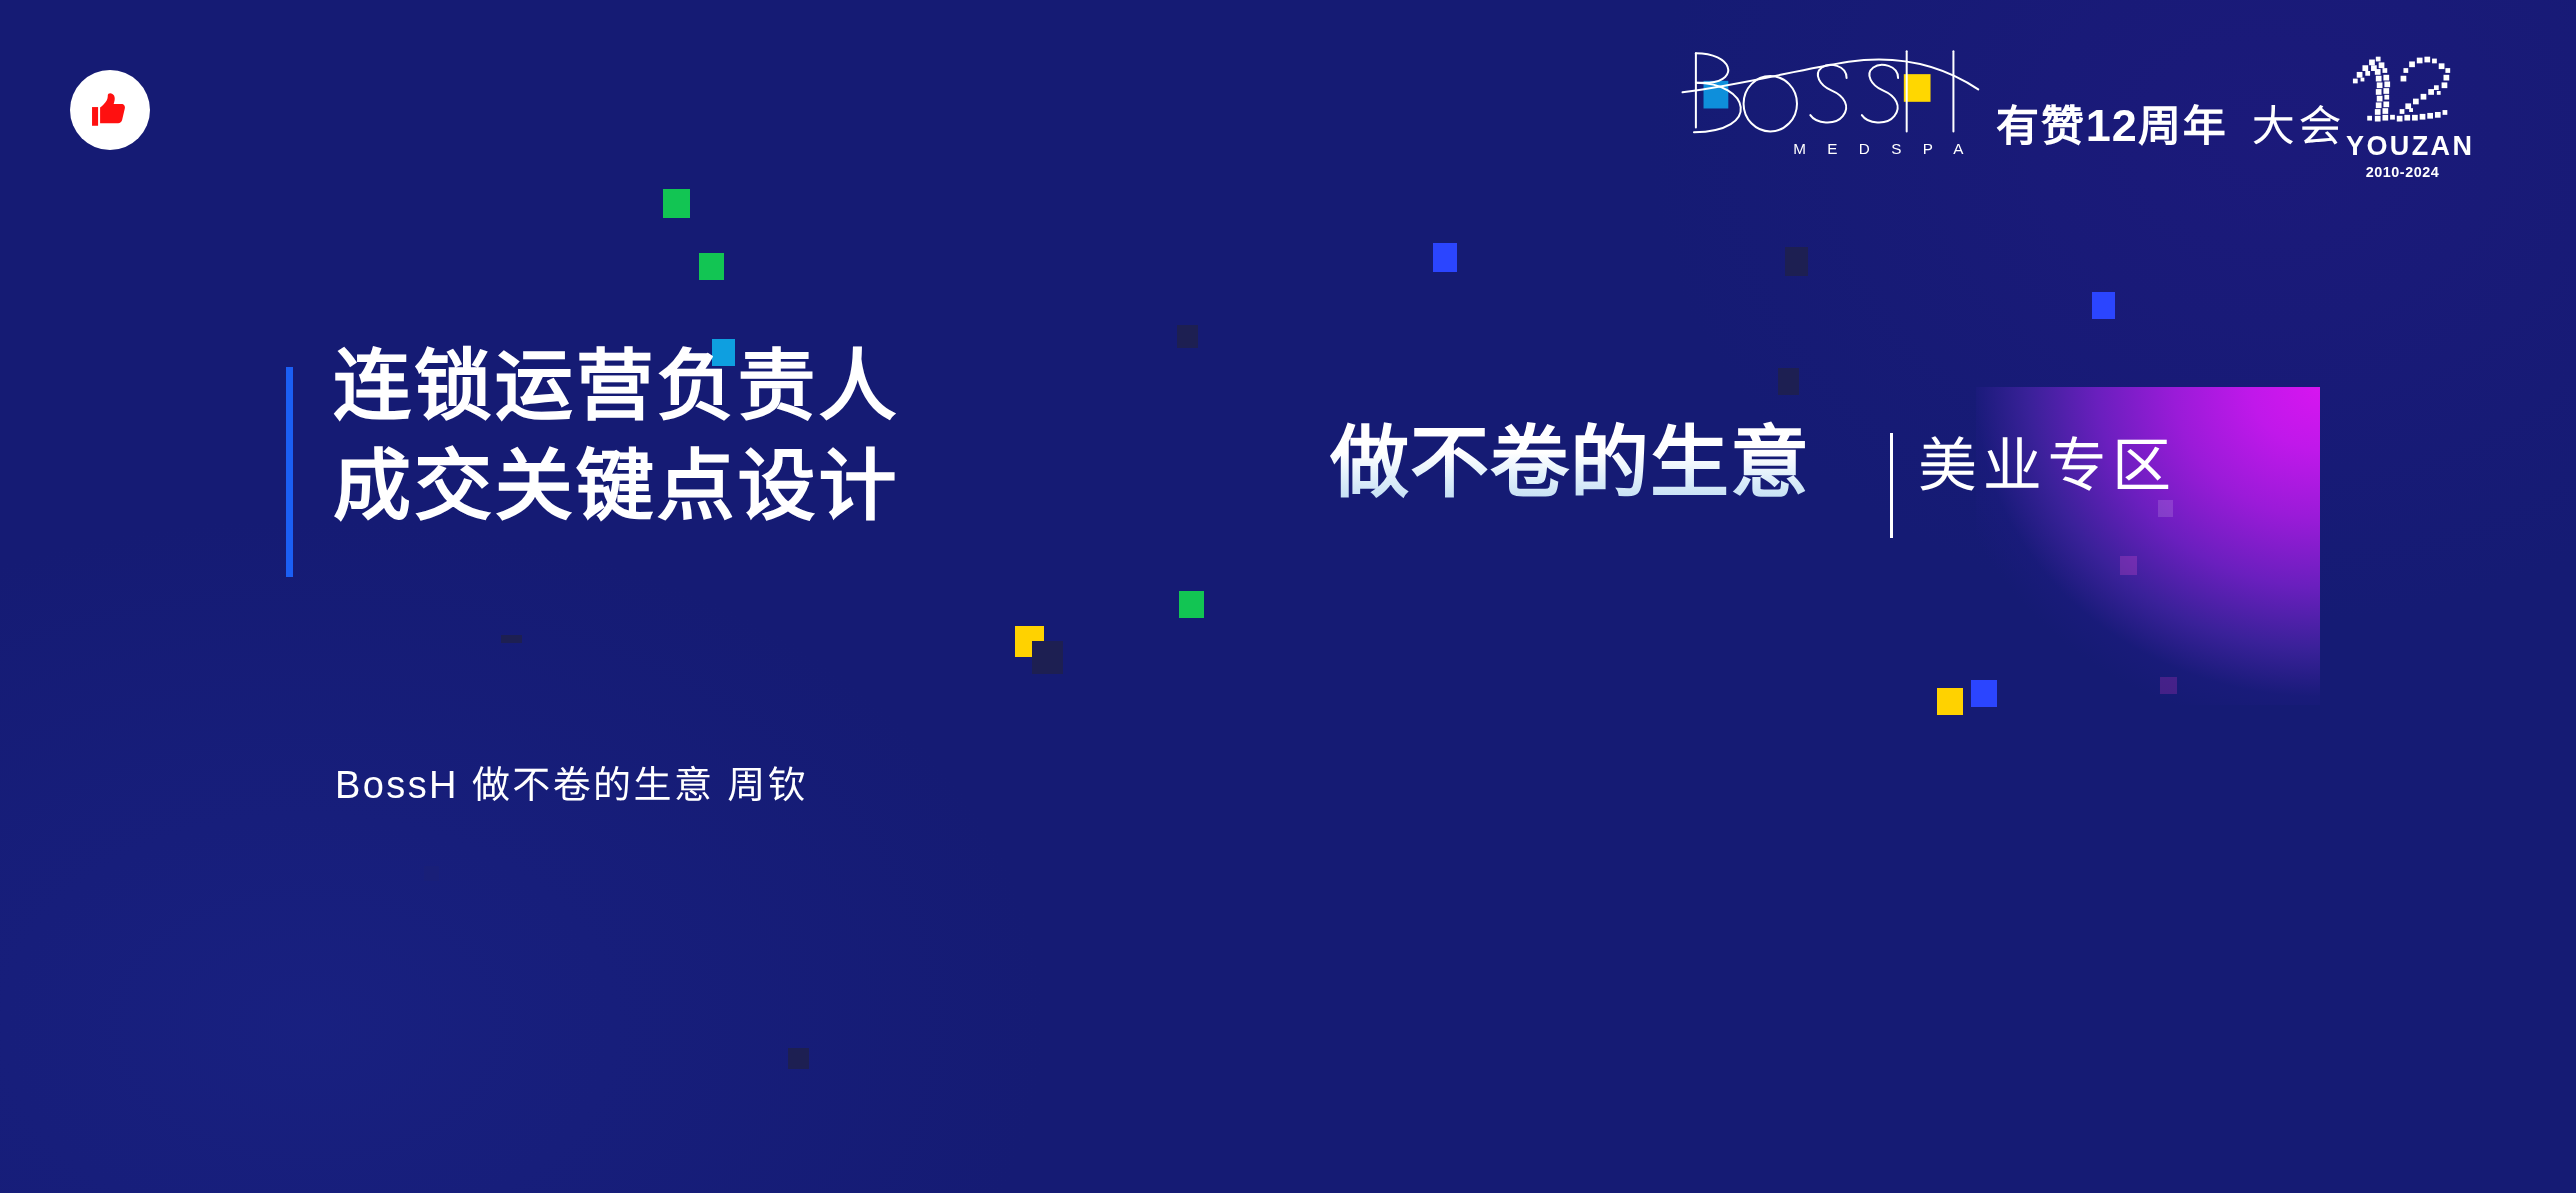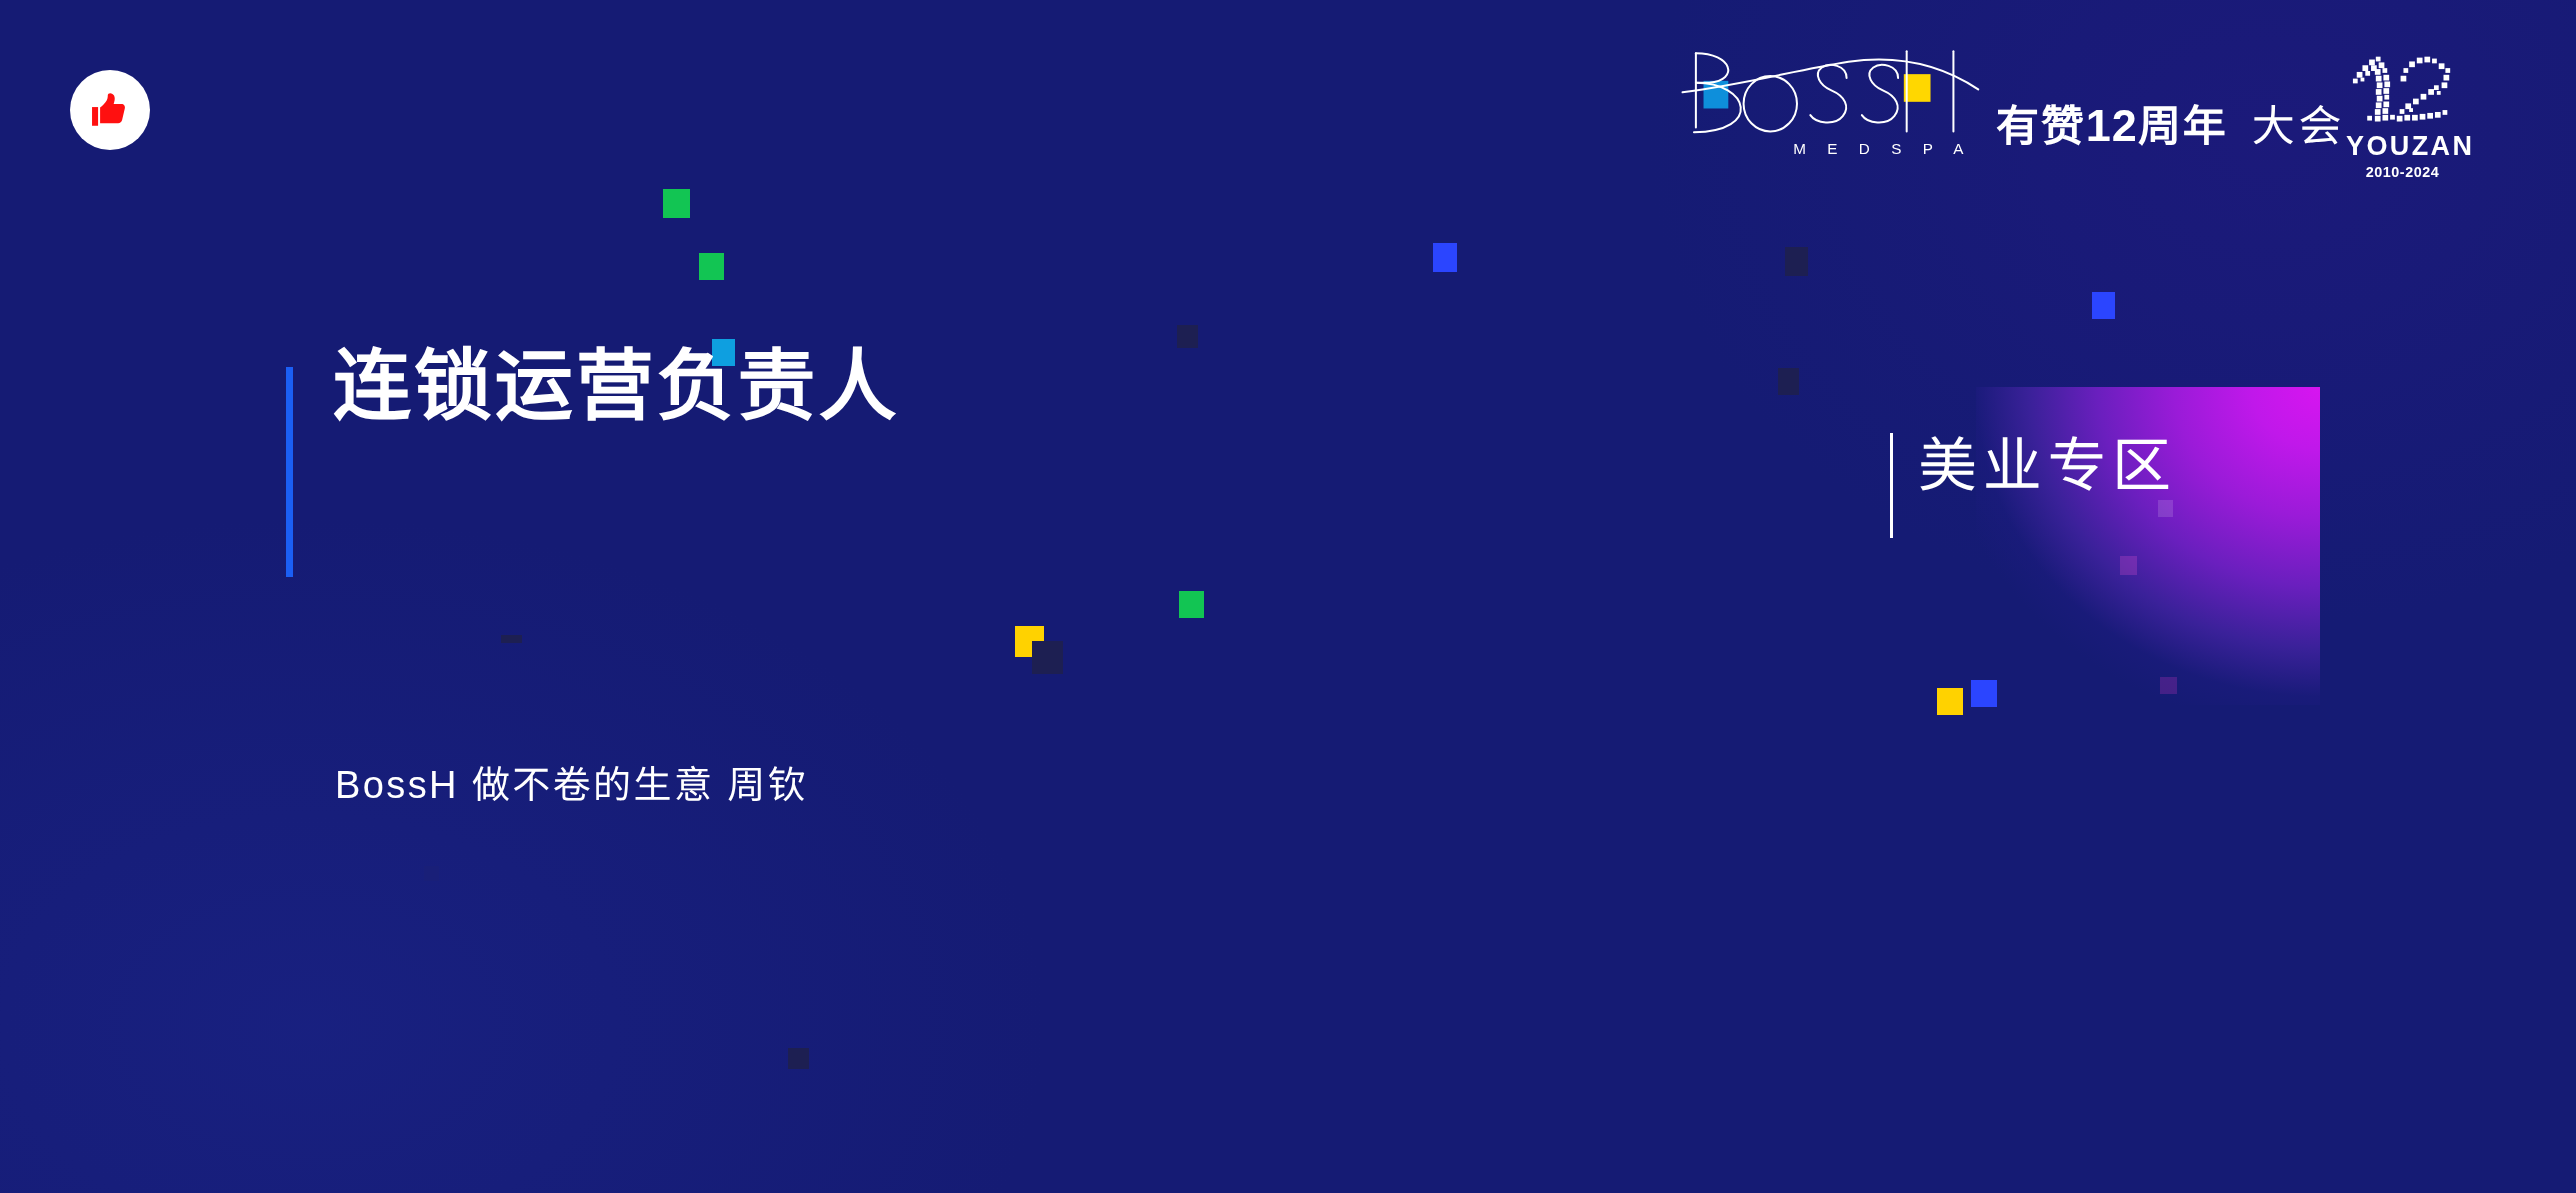--- a/index.html
+++ b/index.html
@@ -318,27 +318,29 @@
           <rect x="101" y="63" width="5" height="5"></rect>
       </g>
     </svg>
     <div class="brand">YOUZAN</div>
     <div class="years">2010-2024</div>
   </div>
 
   <div class="accent-bar" style="background: rgb(27, 95, 245);"></div>
   <div class="headline">
     <span class="line">连锁运营负责人</span>
+    <span class="line">成交关键点设计</span>
   </div>
 
   <div class="speaker">BossH 做不卷的生意 周钦</div>
 
   <div class="purple-panel" id="purple-panel">
       <span class="pp-sq" style="left: 182px; top: 113px; width: 15.3px; height: 17px; background: rgba(255, 255, 255, 0.14);"></span>
       <span class="pp-sq" style="left: 144px; top: 169px; width: 17px; height: 19px; background: rgba(255, 90, 220, 0.22);"></span>
       <span class="pp-sq" style="left: 184px; top: 290px; width: 17px; height: 17px; background: rgba(255, 60, 210, 0.2);"></span>
     </div>
 
+  <div class="slogan">做不卷的生意</div>
   <div class="slogan-divider"></div>
   <div class="zone-label">美业专区</div>
 
 </div>
 
 
 </body></html>

